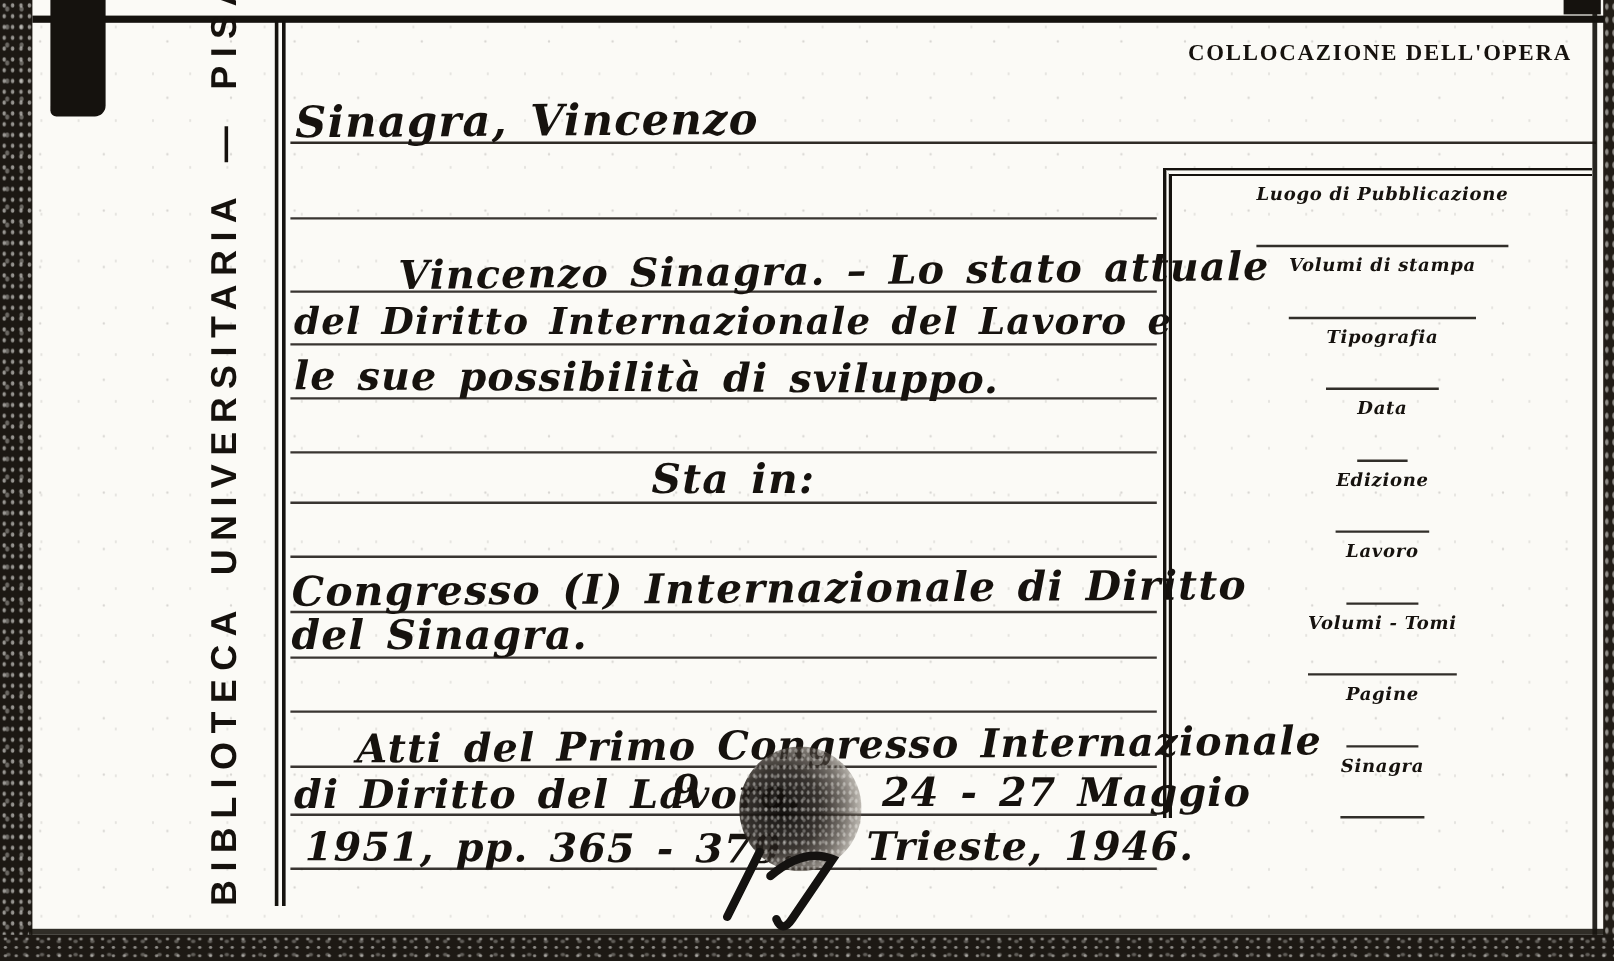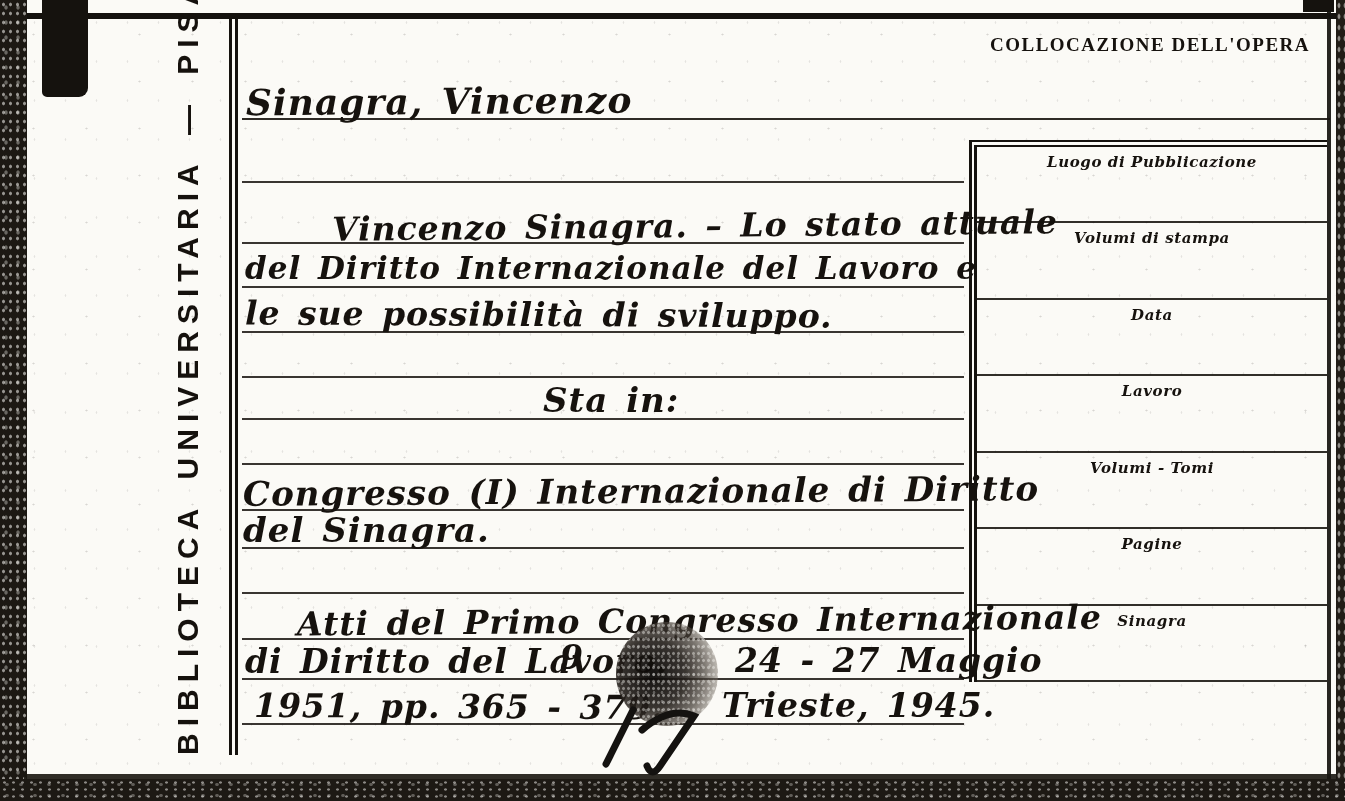--- a/index.html
+++ b/index.html
@@ -68,21 +68,21 @@
   .colloc {
     position:absolute; left:982px; top:34px; width:336px; text-align:center;
     font-family:Liberation Serif, serif; font-weight:bold; font-size:19px;
     letter-spacing:1.5px; color:#16120e; white-space:nowrap;
   }
 
   
   .panel {
     position:absolute; left:969px; top:140px; width:358px; height:542px;
     box-sizing:border-box; border-left:8px double #15120e; border-top:7px double #15120e;
-    display:flex; flex-direction:column;
+    display:flex; flex-direction:column;align-items:center;
   }
   .panel-row {
     flex:1; border-bottom:2.2px solid rgba(21,17,13,.88);
     display:flex; justify-content:center; align-items:flex-start; padding-top:6px;
   }
   .panel-label {
     font-family:"DejaVu Serif", serif; font-style:italic; font-weight:bold;
     font-size:15px; letter-spacing:.6px; color:#16120e; white-space:nowrap;
   }
 
@@ -140,37 +140,43 @@
   <div class="hw" style="left:543px; top:380px; font-size:34px">Sta in:</div>
 
   <div class="hw" style="left:243px; top:471px; font-size:34px; transform:rotate(-0.4deg)">Congresso (I) Internazionale di Diritto</div>
   <div class="hw" style="left:243px; top:510px; font-size:34px">del Sinagra.</div>
 
   <div class="hw" style="left:297px; top:601px; font-size:33px; transform:rotate(-0.5deg)">Atti del Primo Congresso Internazionale</div>
   <div class="hw" style="left:245px; top:642px; font-size:33px">di Diritto del Lavoro.</div>
   <div class="hw" style="left:560px; top:638px; font-size:33px">9</div>
   <div class="hw" style="left:735px; top:641px; font-size:33px">24 - 27 Maggio</div>
   <div class="hw" style="left:254px; top:687px; font-size:33px; transform:rotate(0.3deg)">1951,  pp. 365 - 379.</div>
-  <div class="hw" style="left:722px; top:686px; font-size:33px">Trieste, 1945.</div>
+  <div class="hw" style="left:722px; top:686px; font-size:33px">Trieste, 1946.</div>
 
   <div class="stamp"></div>
   <svg class="flourish" width="130" height="78" viewBox="0 0 130 78">
     <path d="M41 10 L14 64" stroke="#141210" stroke-width="7" fill="none" stroke-linecap="round"></path>
     <path d="M50 30 Q78 6 102 16 L68 66 Q60 78 55 66" stroke="#141210" stroke-width="7" fill="none" stroke-linecap="round"></path>
   </svg>
 
   <div class="panel">
     <div class="panel-row">
       <span class="panel-label">Luogo di Pubblicazione</span>
     </div>
     <div class="panel-row">
       <span class="panel-label">Volumi di stampa</span>
     </div>
     <div class="panel-row">
+      <span class="panel-label">Tipografia</span>
+    </div>
+    <div class="panel-row">
       <span class="panel-label">Data</span>
+    </div>
+    <div class="panel-row">
+      <span class="panel-label">Edizione</span>
     </div>
     <div class="panel-row">
       <span class="panel-label">Lavoro</span>
     </div>
     <div class="panel-row">
       <span class="panel-label">Volumi - Tomi</span>
     </div>
     <div class="panel-row">
       <span class="panel-label">Pagine</span>
     </div>

